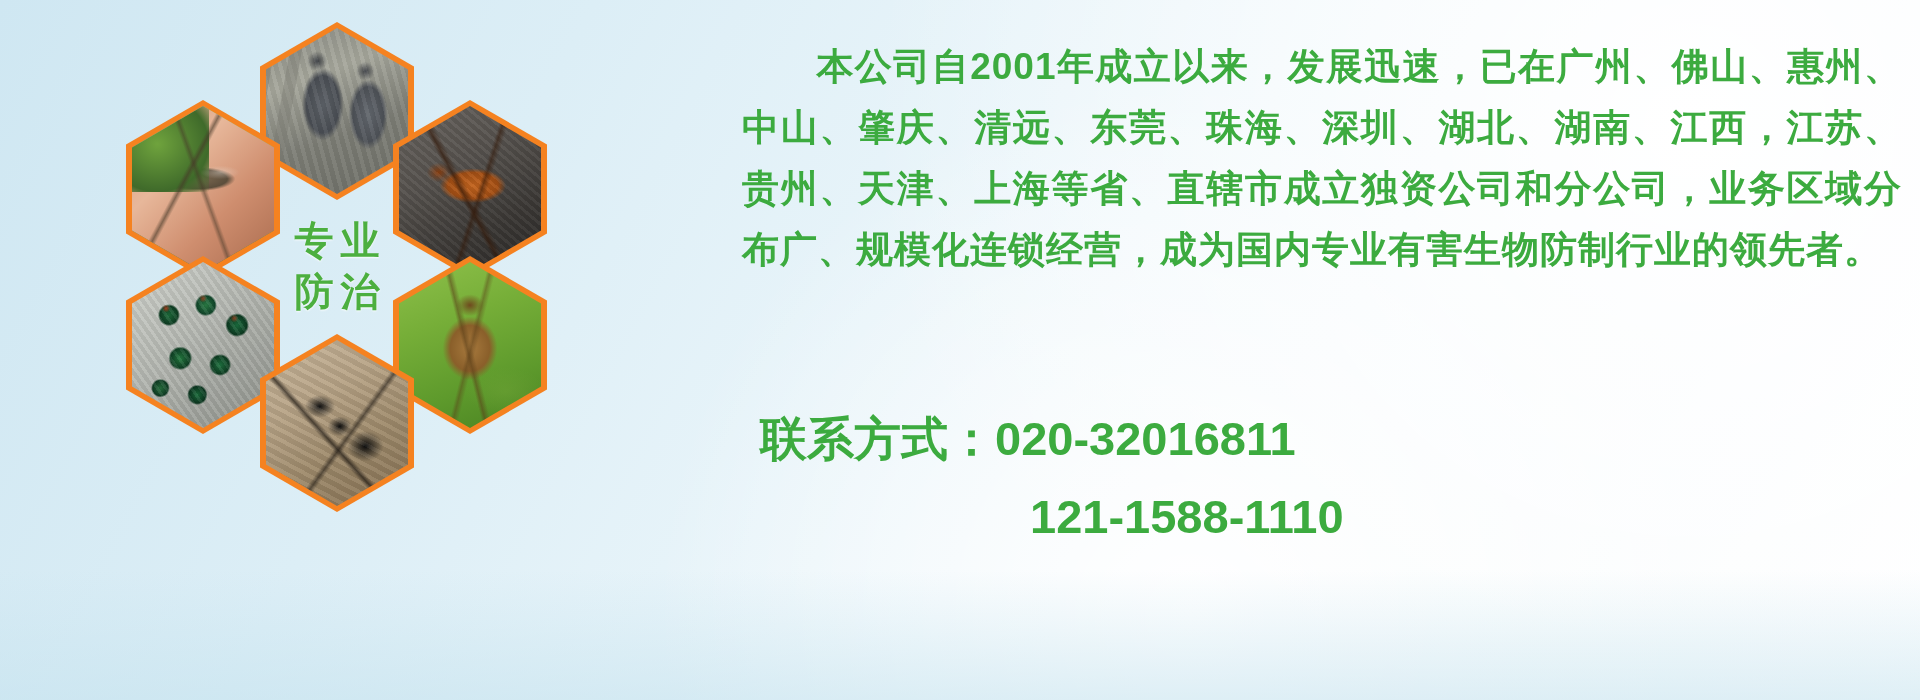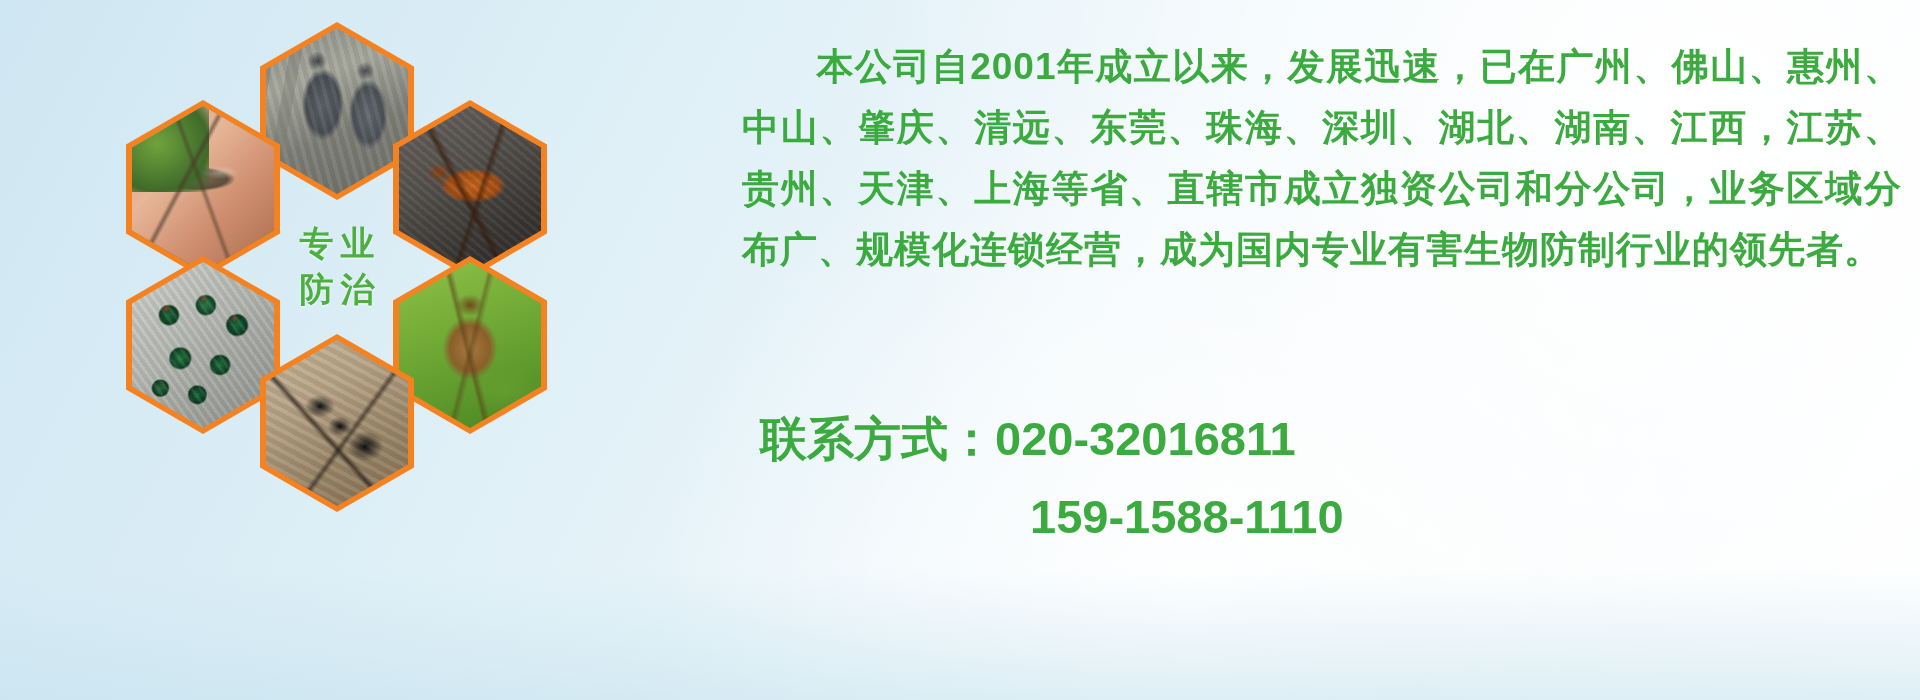--- a/index.html
+++ b/index.html
@@ -46,21 +46,21 @@
   .hex.h-mosq   { left:38px;  top:92px; }
   .hex.h-stink  { left:305px; top:248px; }
   .hex.h-flies  { left:38px;  top:248px; }
   .hex.h-ant    { left:172px; top:326px; }
   .center-label {
     position:absolute; left:172px; top:170px; width:154px; height:178px;
     display:flex; flex-direction:column; align-items:center; justify-content:center;
     gap:10px; z-index:6;
   }
   .center-label span {
-    color:#4caf3f; font-weight:bold; font-size:34px; letter-spacing:7px;
+    color:#4caf3f; font-weight:bold; font-size:39px; letter-spacing:7px;
     text-indent:7px; line-height:1.05;
     text-shadow:0 1px 2px rgba(255,255,255,.9);
   }
 
   
   .art-rats{
     background:
       radial-gradient(ellipse 30px 52px at 40% 46%, #5d6268 0%, #4a4e54 55%, rgba(74,78,84,0) 70%),
       radial-gradient(ellipse 28px 50px at 72% 52%, #63686e 0%, #4e5258 55%, rgba(78,82,88,0) 70%),
       radial-gradient(ellipse 14px 14px at 36% 20%, #3a3d42 0%, rgba(58,61,66,0) 72%),
@@ -217,16 +217,16 @@
       <span>防治</span>
     </div>
   </div>
 
   <div class="copy">
     <p><span class="indent"></span><span>本公司自2001年成立以来，发展迅速，已在广州、佛山、惠州、中山、肇庆、清远、东莞、珠海、深圳、湖北、湖南、江西，江苏、贵州、天津、上海等省、直辖市成立独资公司和分公司，业务区域分布广、规模化连锁经营，成为国内专业有害生物防制行业的领先者。</span></p>
   </div>
 
   <div class="contact">
     <div class="line first">联系方式：020-32016811</div>
-    <div class="line second">159-1588-1110</div>
+    <div class="line second">121-1588-1110</div>
   </div>
 
 </div>
 
 </body></html>

